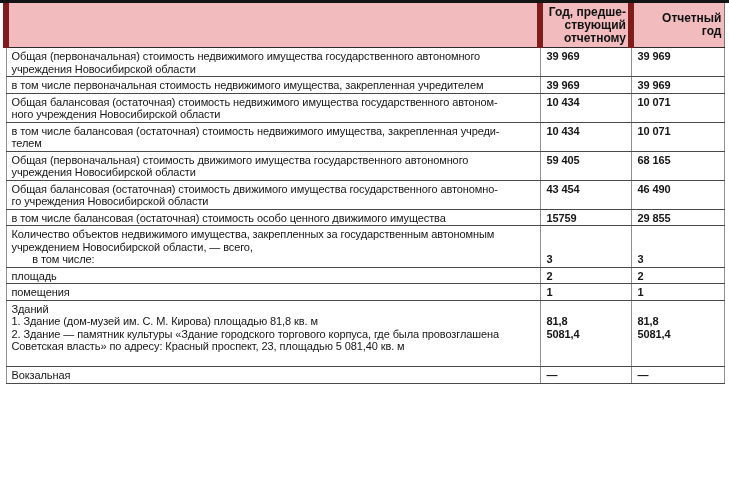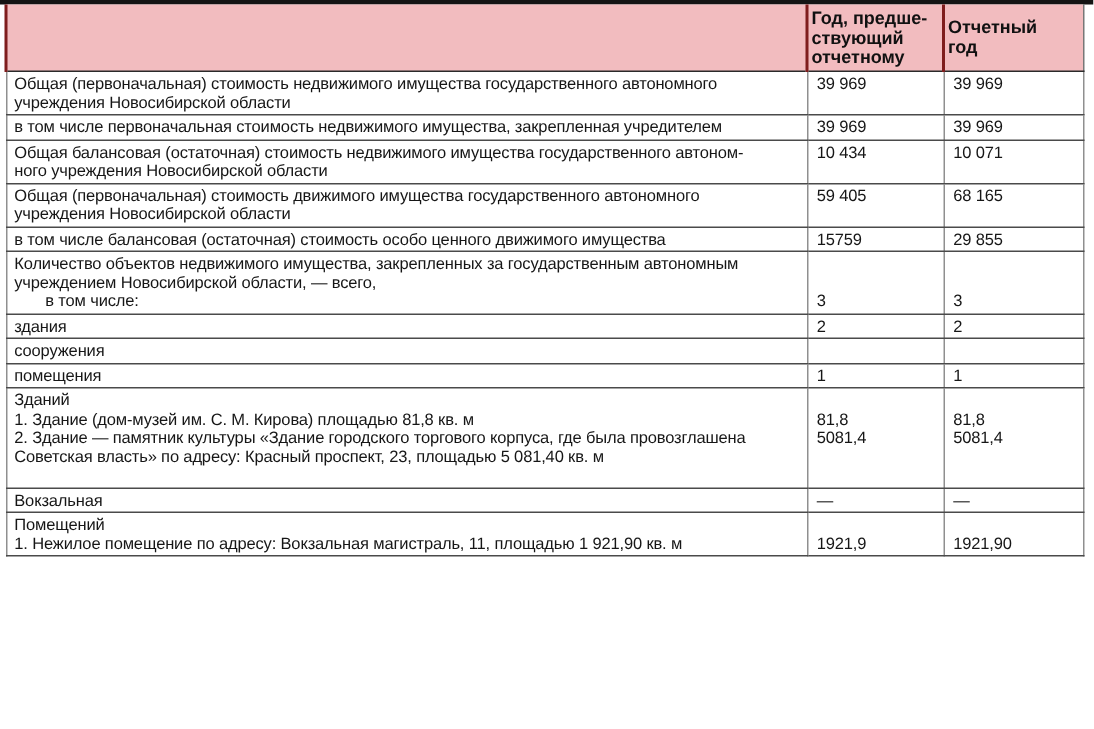--- a/index.html
+++ b/index.html
@@ -21,45 +21,45 @@
     border-bottom: 1px solid #3c3c3c;
   }
   col.c-label  { width: 534px; }
   col.c-prev   { width: 91px; }
   col.c-report { width: 93px; }
   th.hdr {
     font-size: 12px;
     font-weight: bold;
     line-height: 13px;
     color: #111;
-    text-align: left;
+    text-align: right;
     vertical-align: middle;
     white-space: pre-line;
     padding: 2px 2px;
     height: 40px;
-    border-left: 2px solid #7f1d1d;
+    border-left: 6px solid #7f1d1d;
     border-right: 1px solid #777;
     border-bottom: 1.5px solid #2a2a2a;
   }
   td {
     font-size: 11px;
     line-height: 12.5px;
     letter-spacing: -0.1px;
     color: #161616;
     vertical-align: top;
     white-space: pre-wrap;
     padding: 2px 16px 1px 5px;
     border-top: 1px solid #4a4a4a;
     border-bottom: 1px solid #4a4a4a;
     border-left: 1px solid #8f8f8f;
     border-right: 1px solid #8f8f8f;
     overflow: hidden;
   }
   td.lbl { }
-  td.val { padding-left: 6px; }
+  td.val { padding-left: 6px; font-weight: bold; }
 </style>
 </head>
 <body>
 
 <div class="page">
   <div class="topline" style="background: rgb(20, 20, 20);"></div>
   <table class="report">
     <colgroup>
       <col class="c-label">
       <col class="c-prev">
@@ -87,50 +87,57 @@
           <td class="val">39 969</td>
           <td class="val">39 969</td>
         </tr>
         <tr>
           <td class="lbl">Общая балансовая (остаточная) стоимость недвижимого имущества государственного автоном-
 ного учреждения Новосибирской области</td>
           <td class="val">10 434</td>
           <td class="val">10 071</td>
         </tr>
         <tr>
+          <td class="lbl">в том числе балансовая (остаточная) стоимость недвижимого имущества, закрепленная учреди-
+телем</td>
+          <td class="val">10 434</td>
+          <td class="val">10 071</td>
+        </tr>
+        <tr>
           <td class="lbl">Общая (первоначальная) стоимость движимого имущества государственного автономного
 учреждения Новосибирской области</td>
           <td class="val">59 405</td>
           <td class="val">68 165</td>
+        </tr>
+        <tr>
+          <td class="lbl">Общая балансовая (остаточная) стоимость движимого имущества государственного автономно-
+го учреждения Новосибирской области</td>
+          <td class="val">43 454</td>
+          <td class="val">46 490</td>
         </tr>
         <tr>
           <td class="lbl">в том числе балансовая (остаточная) стоимость особо ценного движимого имущества</td>
           <td class="val">15759</td>
           <td class="val">29 855</td>
         </tr>
         <tr>
           <td class="lbl">Количество объектов недвижимого имущества, закрепленных за государственным автономным
 учреждением Новосибирской области, — всего,
        в том числе:</td>
           <td class="val">
 
 3</td>
           <td class="val">
 
 3</td>
         </tr>
         <tr>
-          <td class="lbl">здания</td>
+          <td class="lbl">площадь</td>
           <td class="val">2</td>
           <td class="val">2</td>
-        </tr>
-        <tr>
-          <td class="lbl">сооружения</td>
-          <td class="val"></td>
-          <td class="val"></td>
         </tr>
         <tr>
           <td class="lbl">помещения</td>
           <td class="val">1</td>
           <td class="val">1</td>
         </tr>
         <tr>
           <td class="lbl">Зданий
 1. Здание (дом-музей им. С. М. Кирова) площадью 81,8 кв. м
 2. Здание — памятник культуры «Здание городского торгового корпуса, где была провозглашена
@@ -141,23 +148,15 @@
 5081,4</td>
           <td class="val">
 81,8
 5081,4</td>
         </tr>
         <tr>
           <td class="lbl">Вокзальная</td>
           <td class="val">—</td>
           <td class="val">—</td>
         </tr>
-        <tr>
-          <td class="lbl">Помещений
-1. Нежилое помещение по адресу: Вокзальная магистраль, 11, площадью 1 921,90 кв. м</td>
-          <td class="val">
-1921,9</td>
-          <td class="val">
-1921,90</td>
-        </tr>
       </tbody>
   </table>
 </div>
 
 </body></html>

